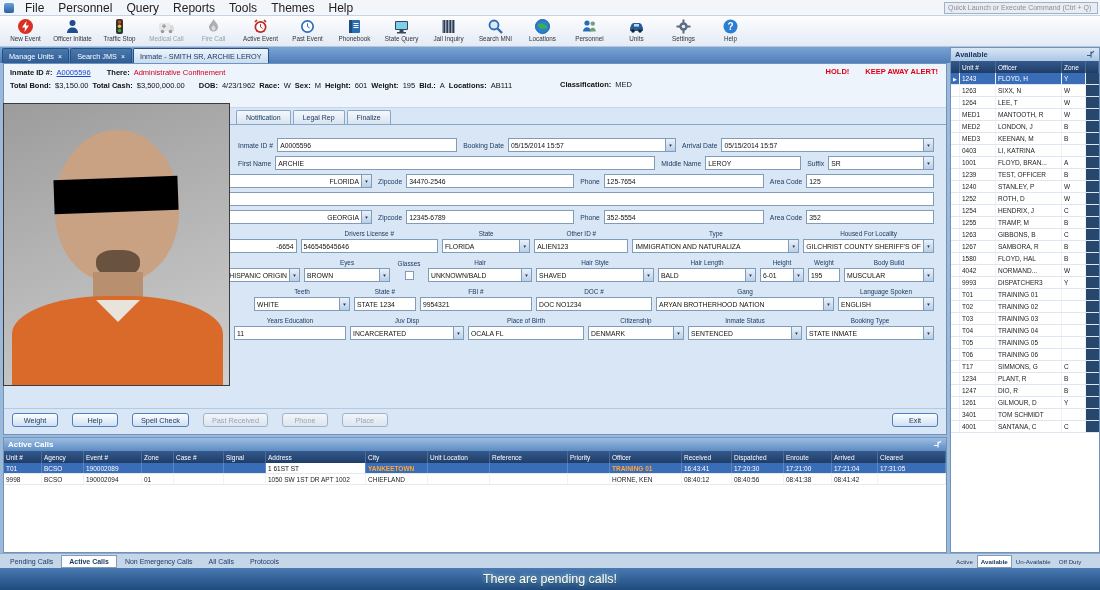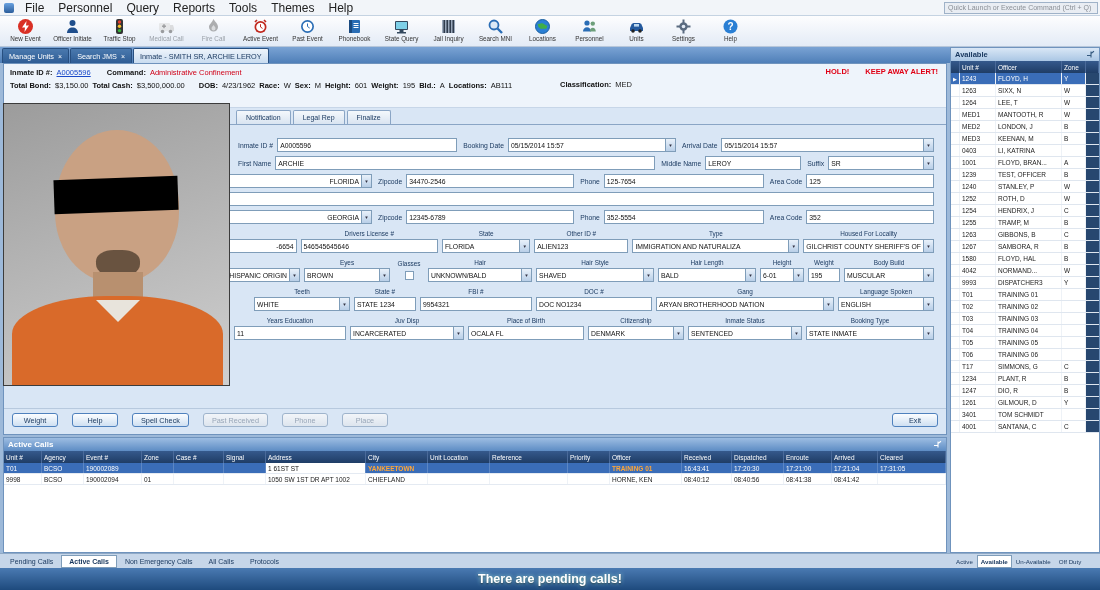--- a/index.html
+++ b/index.html
@@ -91,21 +91,21 @@
   .units-panel{position:absolute;left:950px;top:47px;width:150px;height:506px;background:#fff;border:1px solid #6f93bd;overflow:hidden}
   .units-title{height:13px;background:linear-gradient(#d9e7f6,#aac6e4);color:#17365d;font-size:7.5px;font-weight:bold;display:flex;align-items:center;padding:0 4px}
   .units-title .pin{margin-left:auto;display:flex}
   .unit-row{display:flex;height:12px;font-size:6.5px;border-bottom:1px solid #dfe6ef;align-items:stretch;background:#fff;color:#222}
   .unit-row.selected{background:#3a6db8;color:#fff}
   .uc{padding:0 2px;border-right:1px solid #eef2f7;overflow:hidden;white-space:nowrap;display:flex;align-items:center;flex:0 0 auto}
   .uc.dark{background:#27476f;border-right:none}
   .uc.gutter{padding:0 1px;font-size:5px;justify-content:center}
 
   
-  .statusbar{position:absolute;left:0;top:568px;width:1100px;height:22px;background:linear-gradient(#4a7ab2,#1e4a7d);display:flex;align-items:center;justify-content:center;color:#fff;font-weight:bold;font-size:12.5px;text-shadow:0 0 4px #aee,0 1px 2px #012}
+  .statusbar{position:absolute;left:0;top:568px;width:1100px;height:22px;background:linear-gradient(#4a7ab2,#1e4a7d);display:flex;align-items:center;justify-content:center;color:#fff;font-weight:normal;font-size:12.5px;text-shadow:0 0 4px #aee,0 1px 2px #012}
 </style>
 </head>
 <body>
 
 <div class="menubar">
   <span class="app-icon"></span>
   <span class="menu-item">File</span>
   <span class="menu-item">Personnel</span>
   <span class="menu-item">Query</span>
   <span class="menu-item">Reports</span>
@@ -271,21 +271,21 @@
     <span>Inmate - SMITH SR, ARCHIE LEROY</span>
   </div>
 </div>
 
 <div class="form-panel">
   <div class="form-header">
     <div class="hline">
       <span class="hlabel">Inmate ID #:</span>
       <span class="hlink">A0005596</span>
       <span style="width:8px"></span>
-      <span class="hlabel">Command:</span>
+      <span class="hlabel">There:</span>
       <span class="halert">Administrative Confinement</span>
     </div>
     <div class="hold-flags">
       <span class="hold">HOLD!</span>
       <span class="hold">KEEP AWAY ALERT!</span>
     </div>
     <div class="classif">
       <span class="hlabel">Classification:</span>
       <span>MED</span>
     </div>

